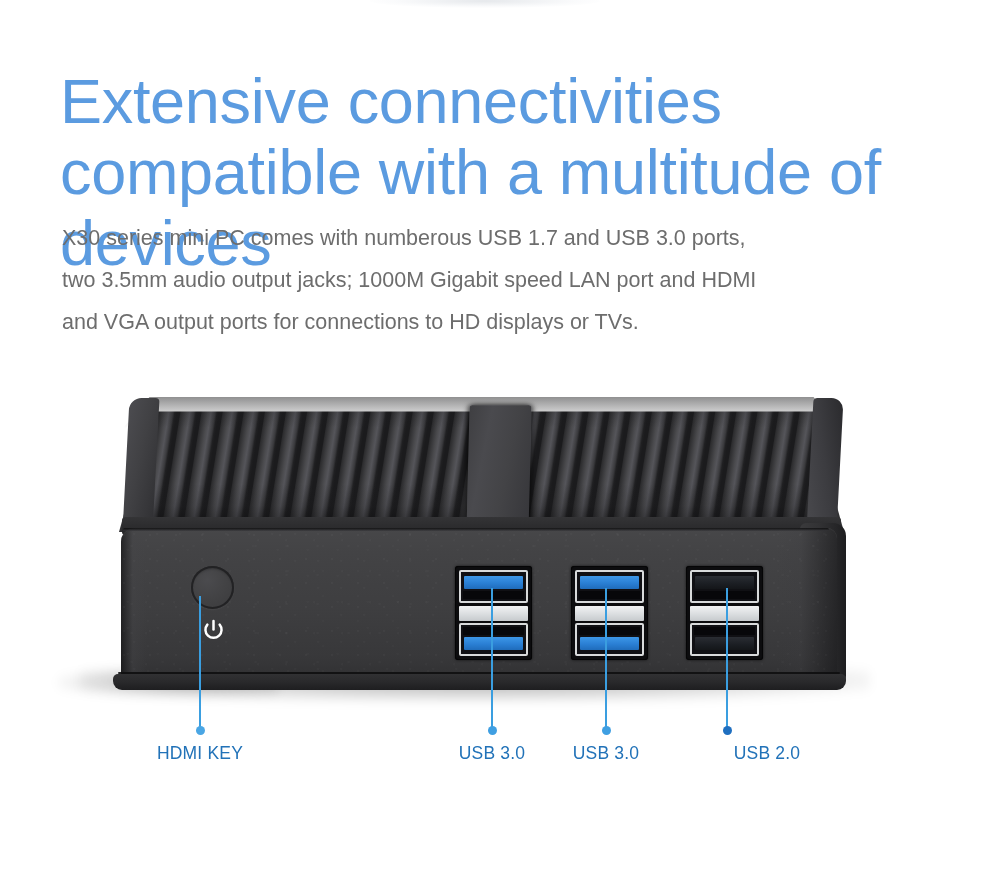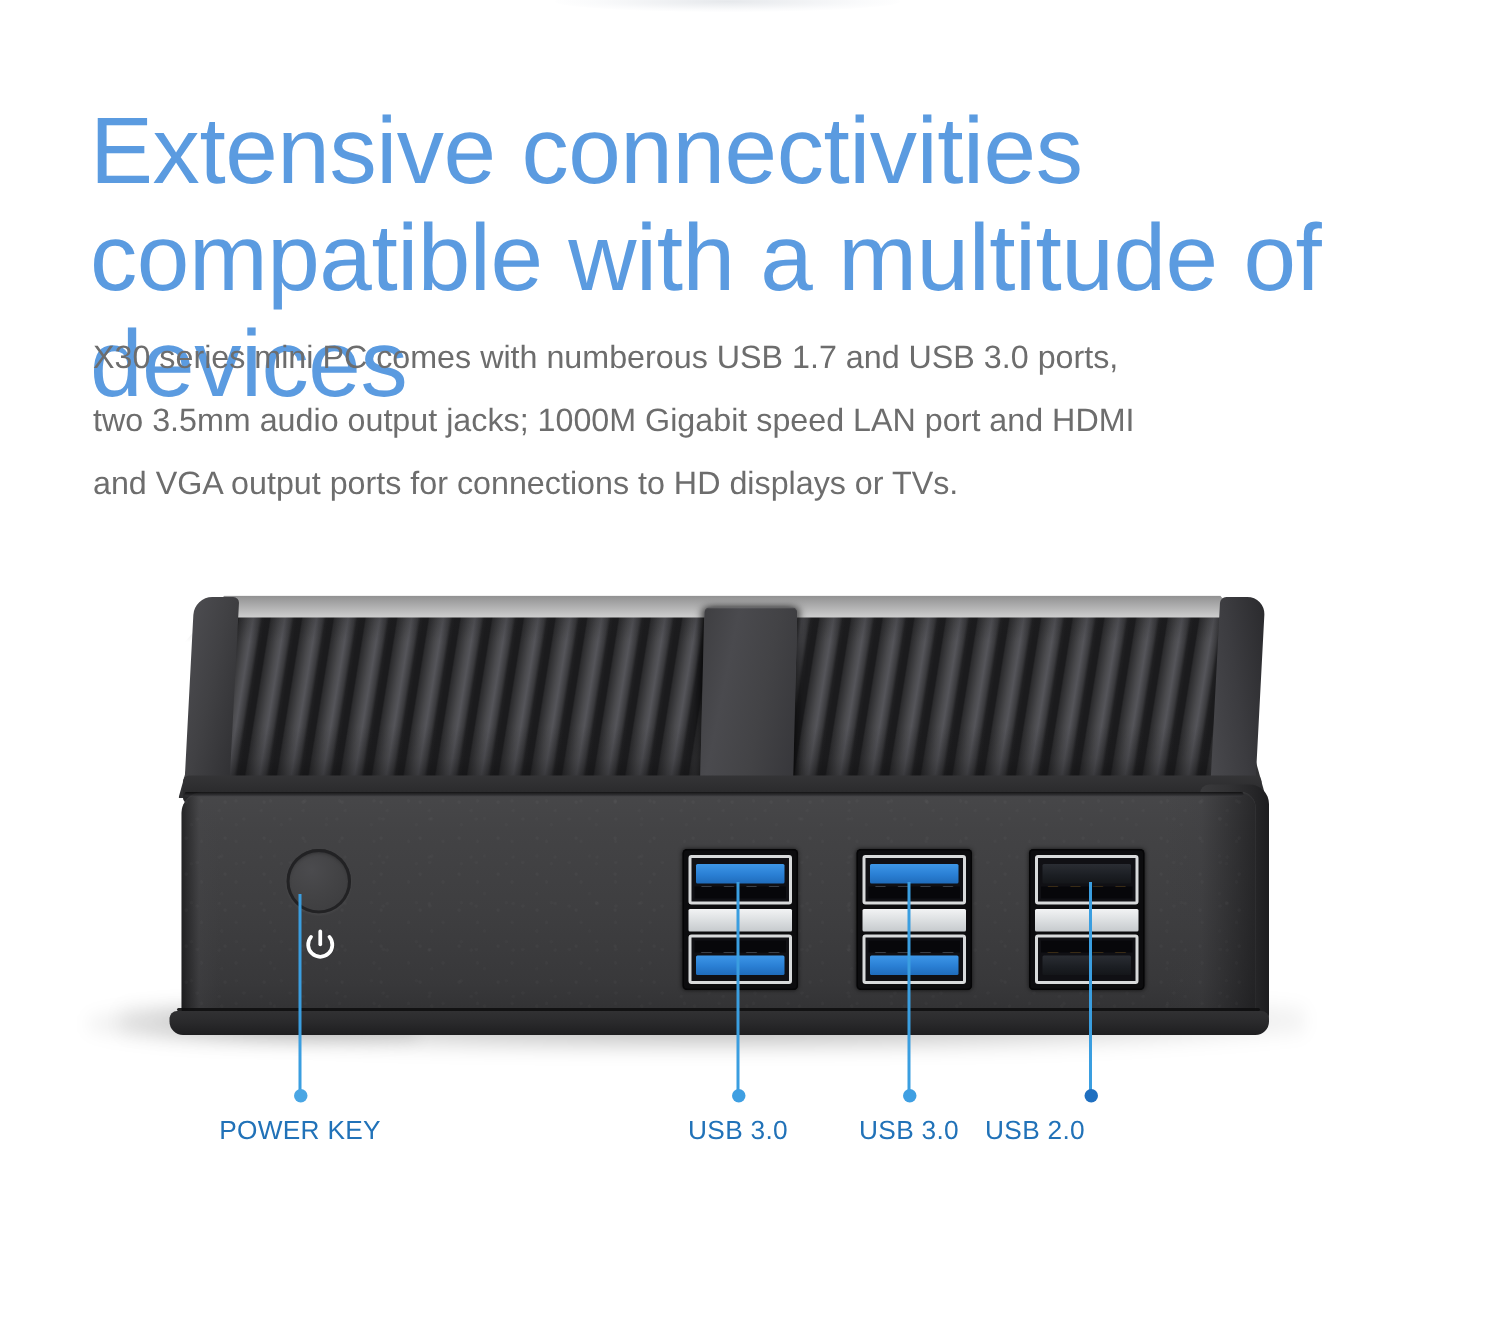--- a/index.html
+++ b/index.html
@@ -516,23 +516,23 @@
         <i></i>
         <i></i>
       </div>
     <div class="usb-slot"></div>
   </div>
 </div>
 
 <div id="callout-layer">
     <div class="leader" style="left: 199px; top: 596px; height: 134px;"></div>
     <div class="leader-dot" style="left: 195.5px; top: 726px; background: rgb(74, 166, 228);"></div>
-    <div class="callout-label" style="left: 200px; top: 743px;">POWER KEY</div>
+    <div class="callout-label" style="left: 200px; top: 743px;">HDMI KEY</div>
     <div class="leader" style="left: 491px; top: 588px; height: 142px;"></div>
     <div class="leader-dot" style="left: 487.5px; top: 726px; background: rgb(63, 159, 226);"></div>
     <div class="callout-label" style="left: 492px; top: 743px;">USB 3.0</div>
     <div class="leader" style="left: 605px; top: 588px; height: 142px;"></div>
     <div class="leader-dot" style="left: 601.5px; top: 726px; background: rgb(63, 159, 226);"></div>
     <div class="callout-label" style="left: 606px; top: 743px;">USB 3.0</div>
     <div class="leader" style="left: 726px; top: 588px; height: 142px;"></div>
     <div class="leader-dot" style="left: 722.5px; top: 726px; background: rgb(31, 111, 192);"></div>
-    <div class="callout-label" style="left: 690px; top: 743px;">USB 2.0</div>
+    <div class="callout-label" style="left: 767px; top: 743px;">USB 2.0</div>
   </div>
 
 </body></html>

